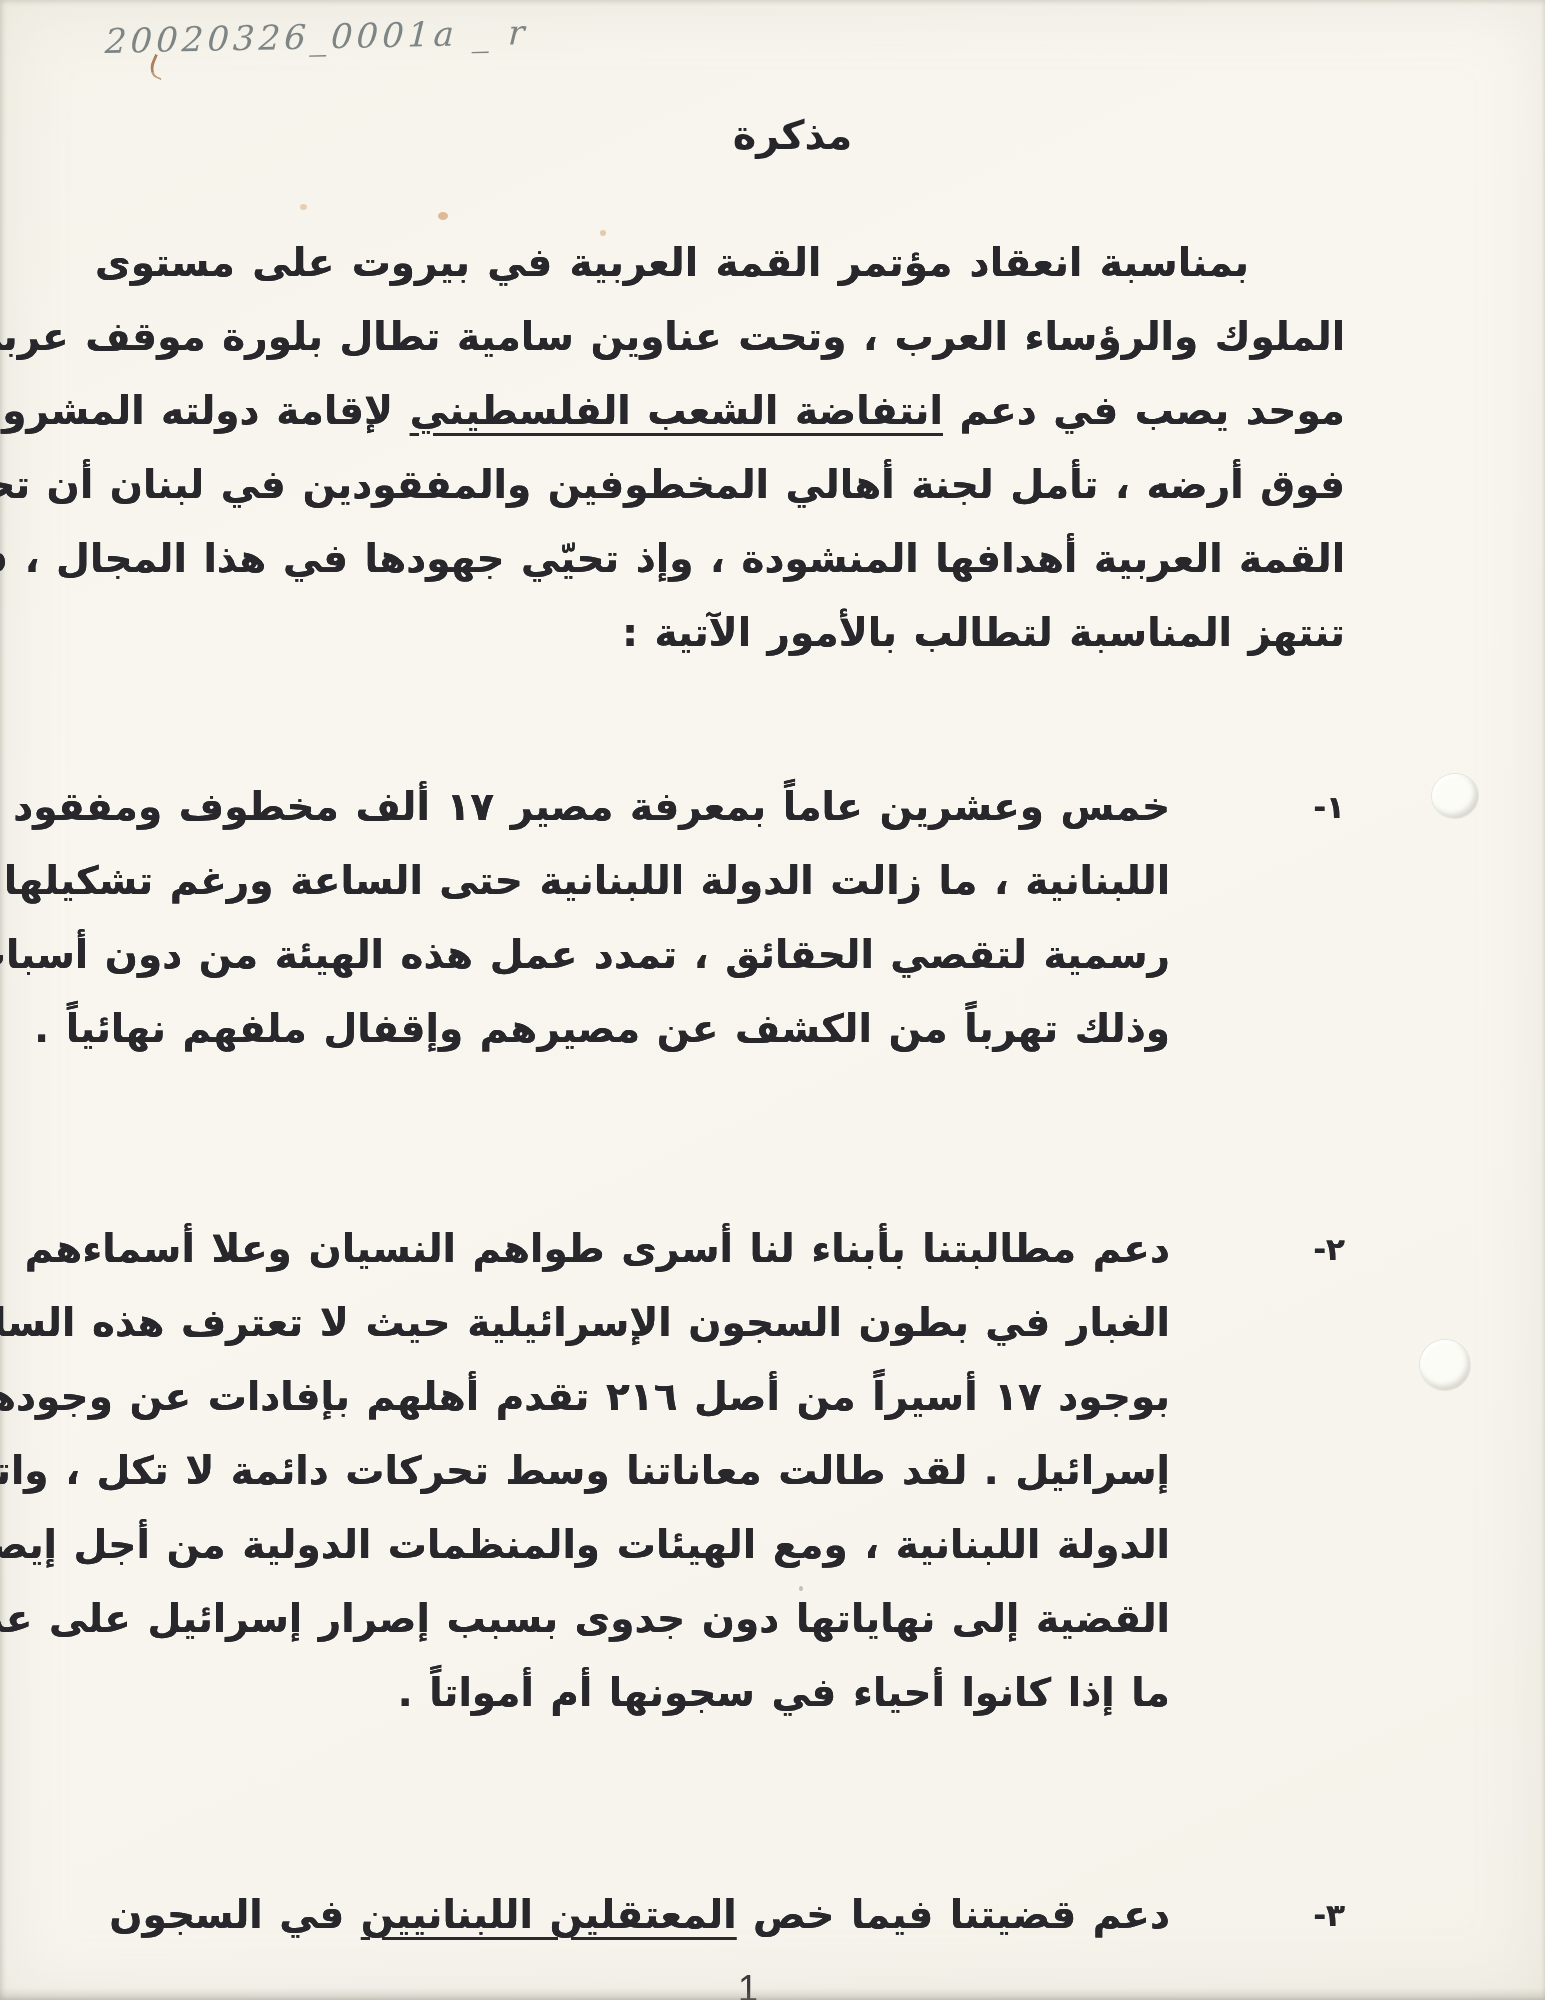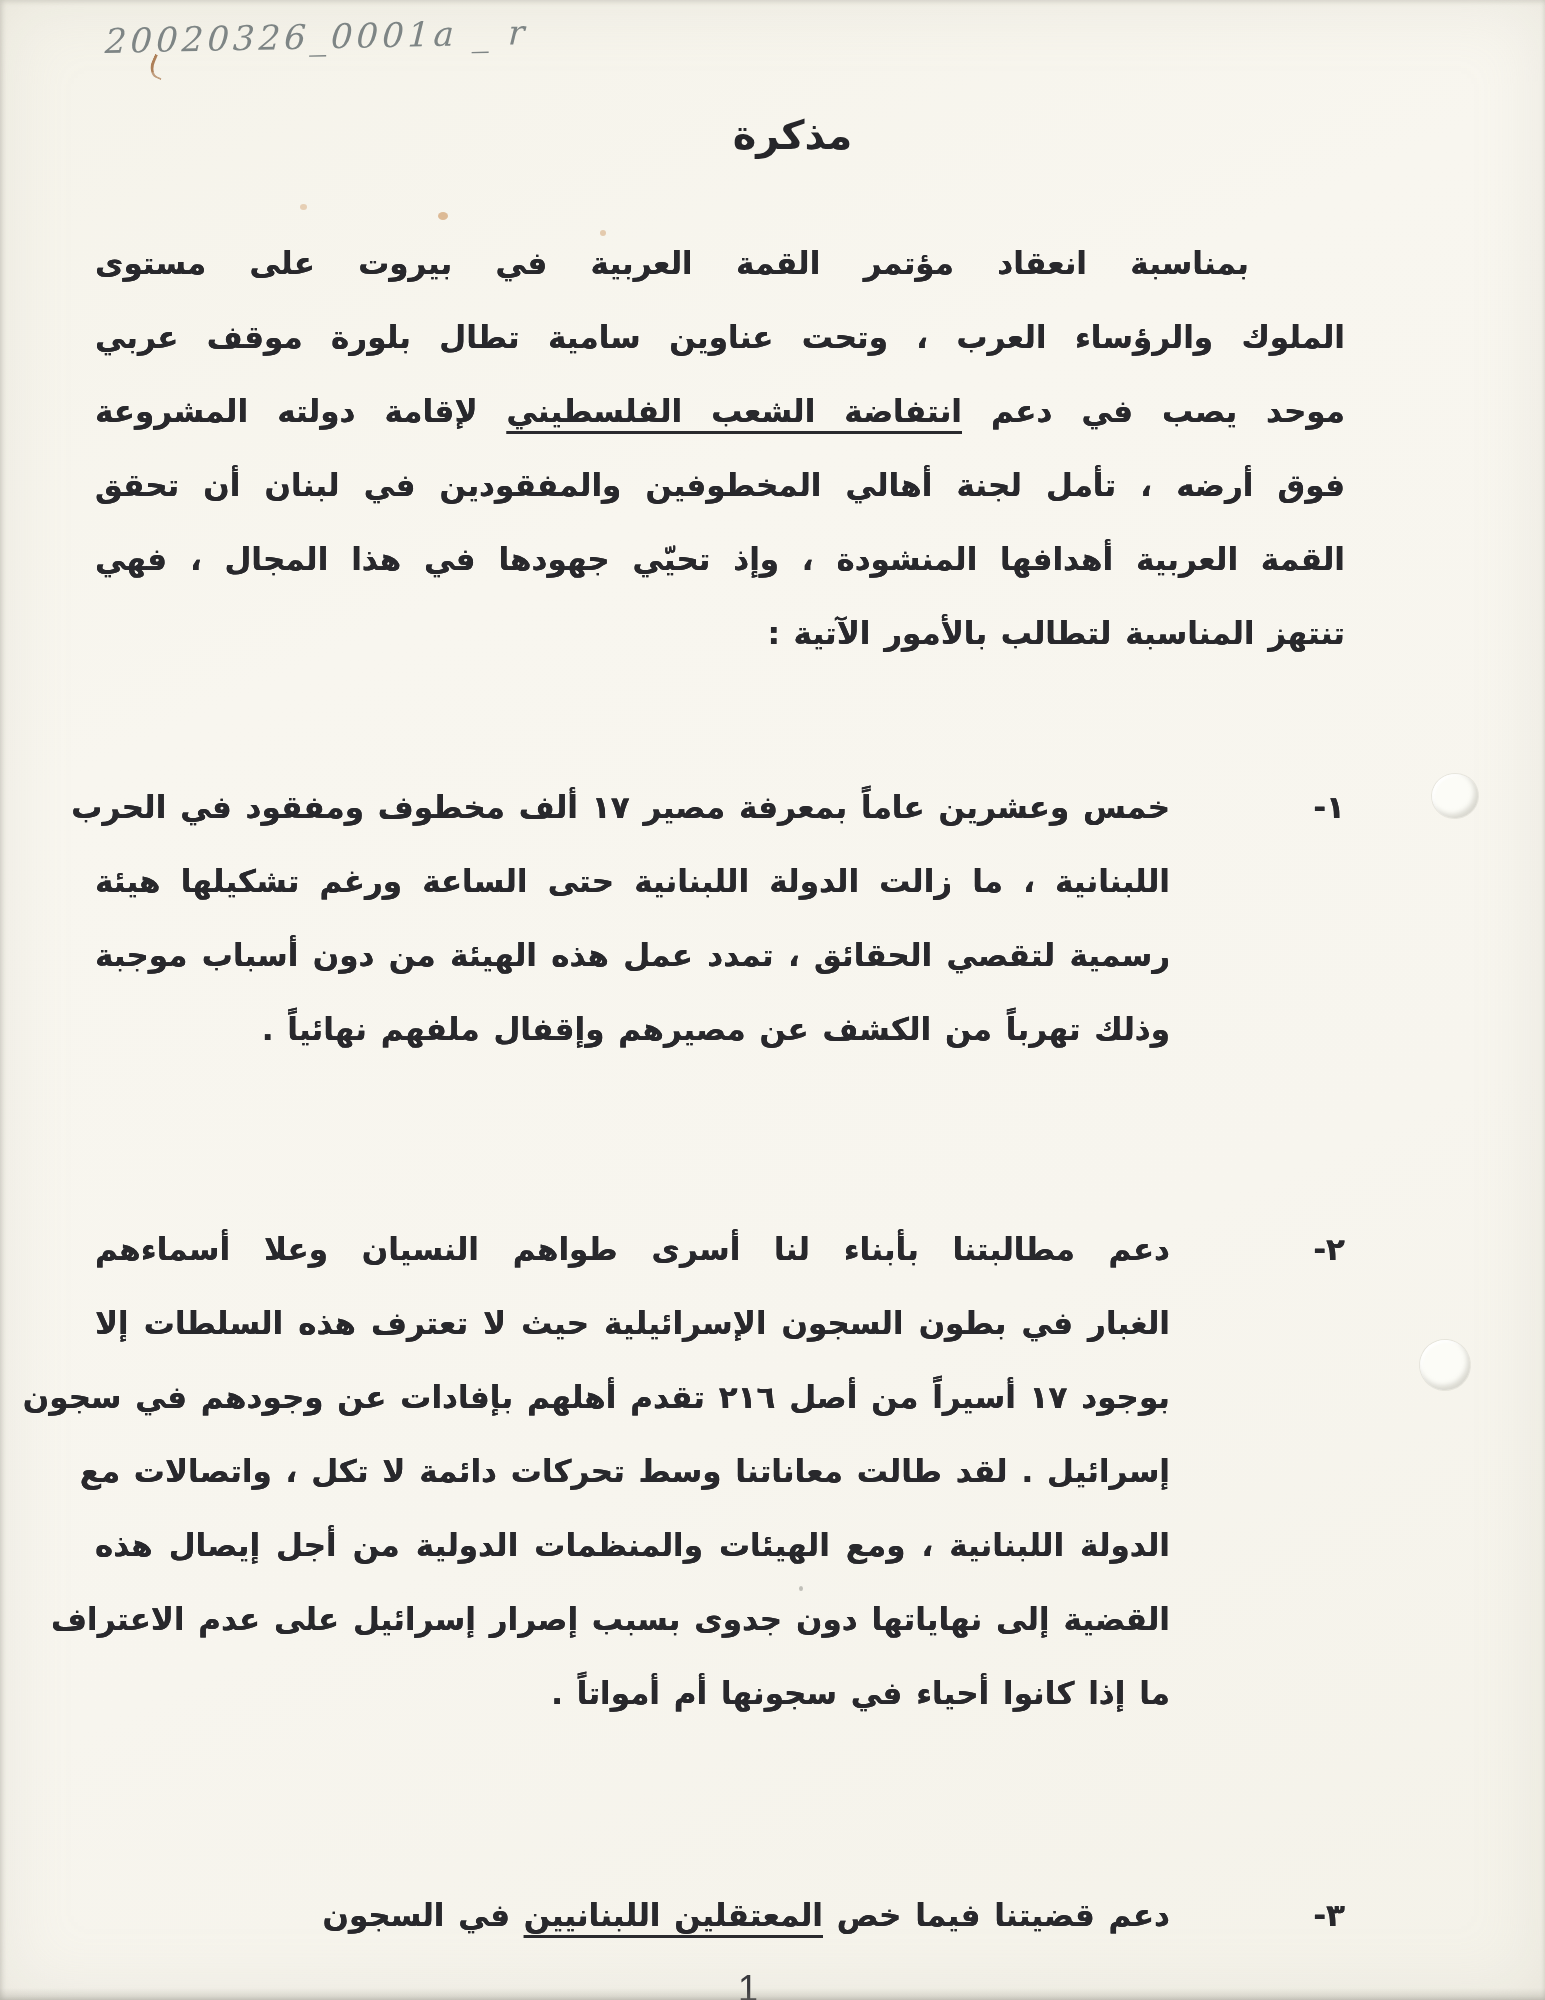--- a/index.html
+++ b/index.html
@@ -41,21 +41,21 @@
   }
   .doc-title{
     position:absolute;top:88px;left:0;width:100%;
     text-align:center;
     padding-left:40px;box-sizing:border-box;
     font-size:40px;font-weight:bold;color:#26262a;
     letter-spacing:1px;
     margin-top:24px;
   }
   .textline{
-    font-size:31px;font-weight:bold;color:#28282c;
+    font-size:39px;font-weight:bold;color:#28282c;
     line-height:74px;height:74px;
     text-align:justify;
     -moz-text-align-last:justify;
     text-align-last:justify;
     word-spacing:3px;
     white-space:nowrap;
     text-shadow:0 0 0.6px #2c2c30;
   }
   .textline.last{
     text-align:right;

